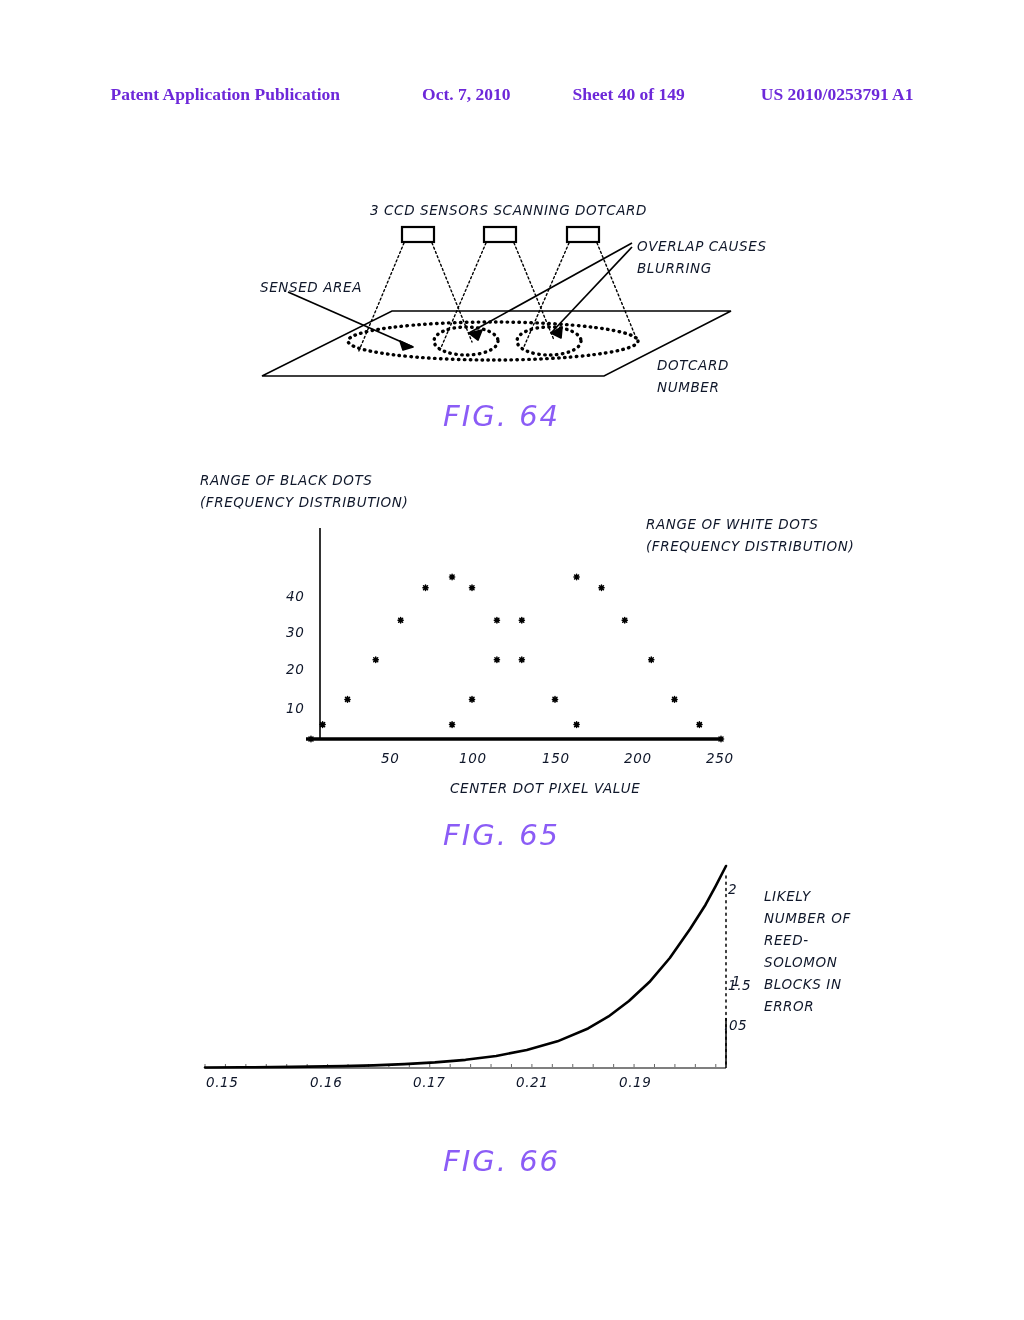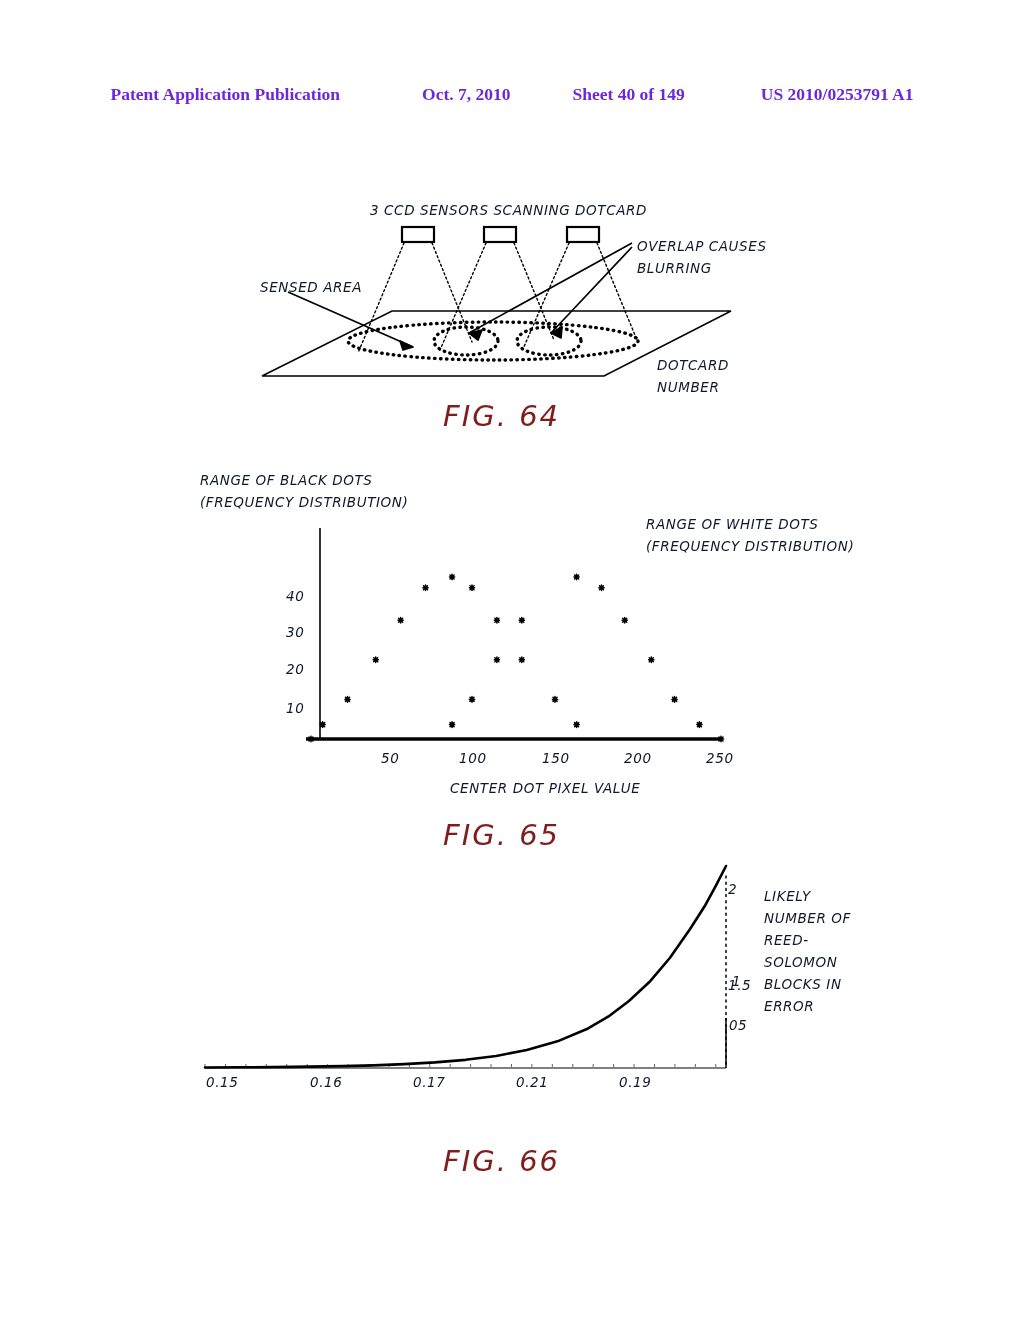--- a/index.html
+++ b/index.html
@@ -34,21 +34,21 @@
     white-space:pre;
     letter-spacing:.6px;
     line-height:21px;
   }
   .figlbl{
     position:absolute;
     font-family:"DejaVu Sans", sans-serif;
     font-style:italic;
     font-size:29px;
     letter-spacing:2px;
-    color:#7f1d1d;
+    color:#8b5cf6;
     white-space:pre;
   }
 
   svg{position:absolute;left:0;top:0;overflow:visible;}
   .fig-svg{position:absolute;}
 </style>
 </head>
 <body>
 
 <div class="page">

